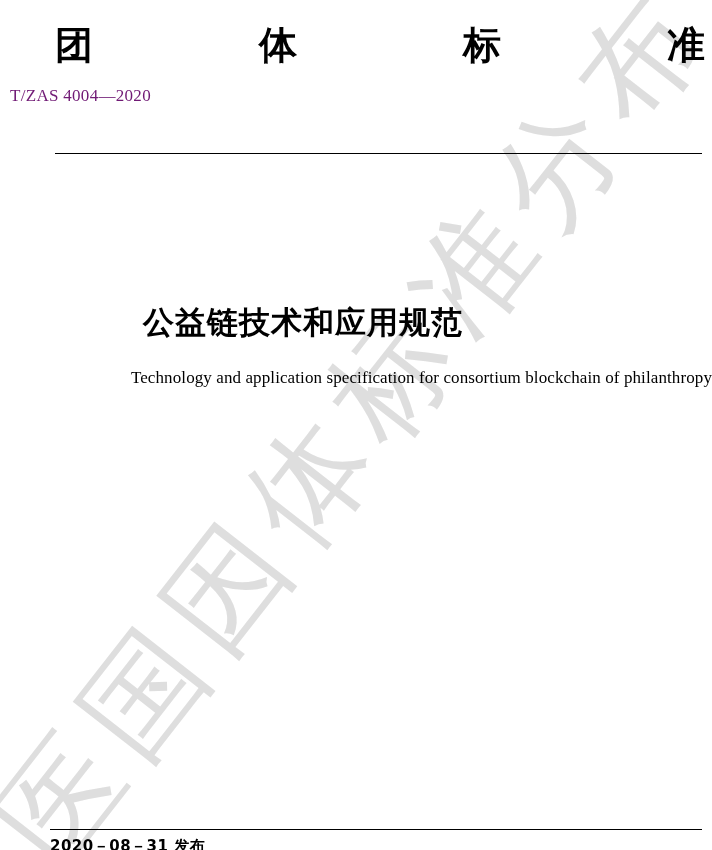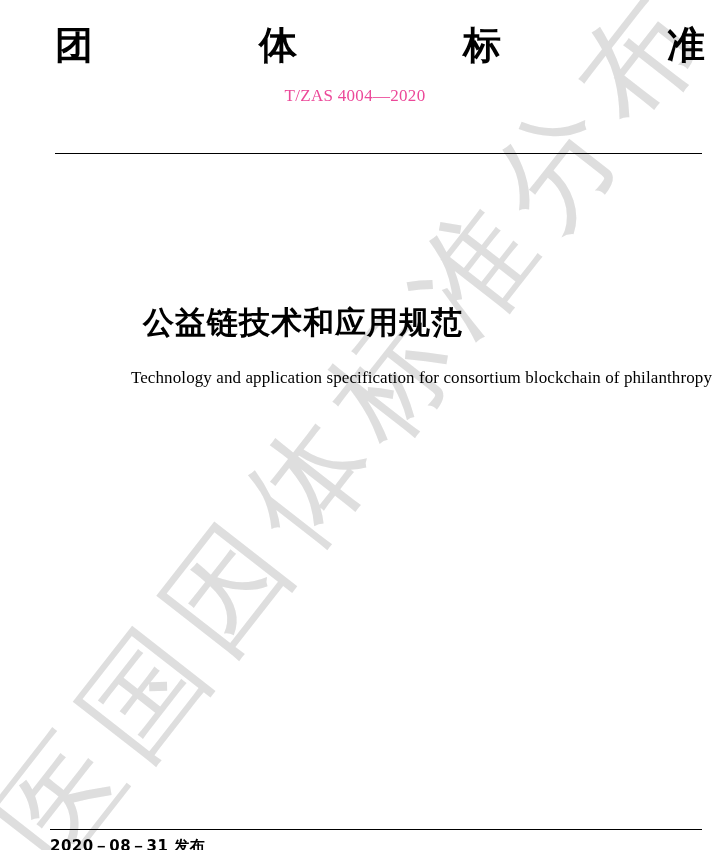--- a/index.html
+++ b/index.html
@@ -64,24 +64,24 @@
     font-weight: bold;
     color: #000;
     letter-spacing: 0;
   }
 
   .std-number {
     position: absolute;
     right: 12px;
     top: 86px;
     width: 690px;
-    text-align: center;
+    text-align: left;
     font-family: "Liberation Serif", serif;
     font-size: 17px;
-    color: #ec4899;
+    color: #701a75;
     letter-spacing: 0.3px;
   }
 
   .rule {
     position: absolute;
     left: 55px;
     top: 153px;
     width: 647px;
     height: 1px;
     background: #000;

